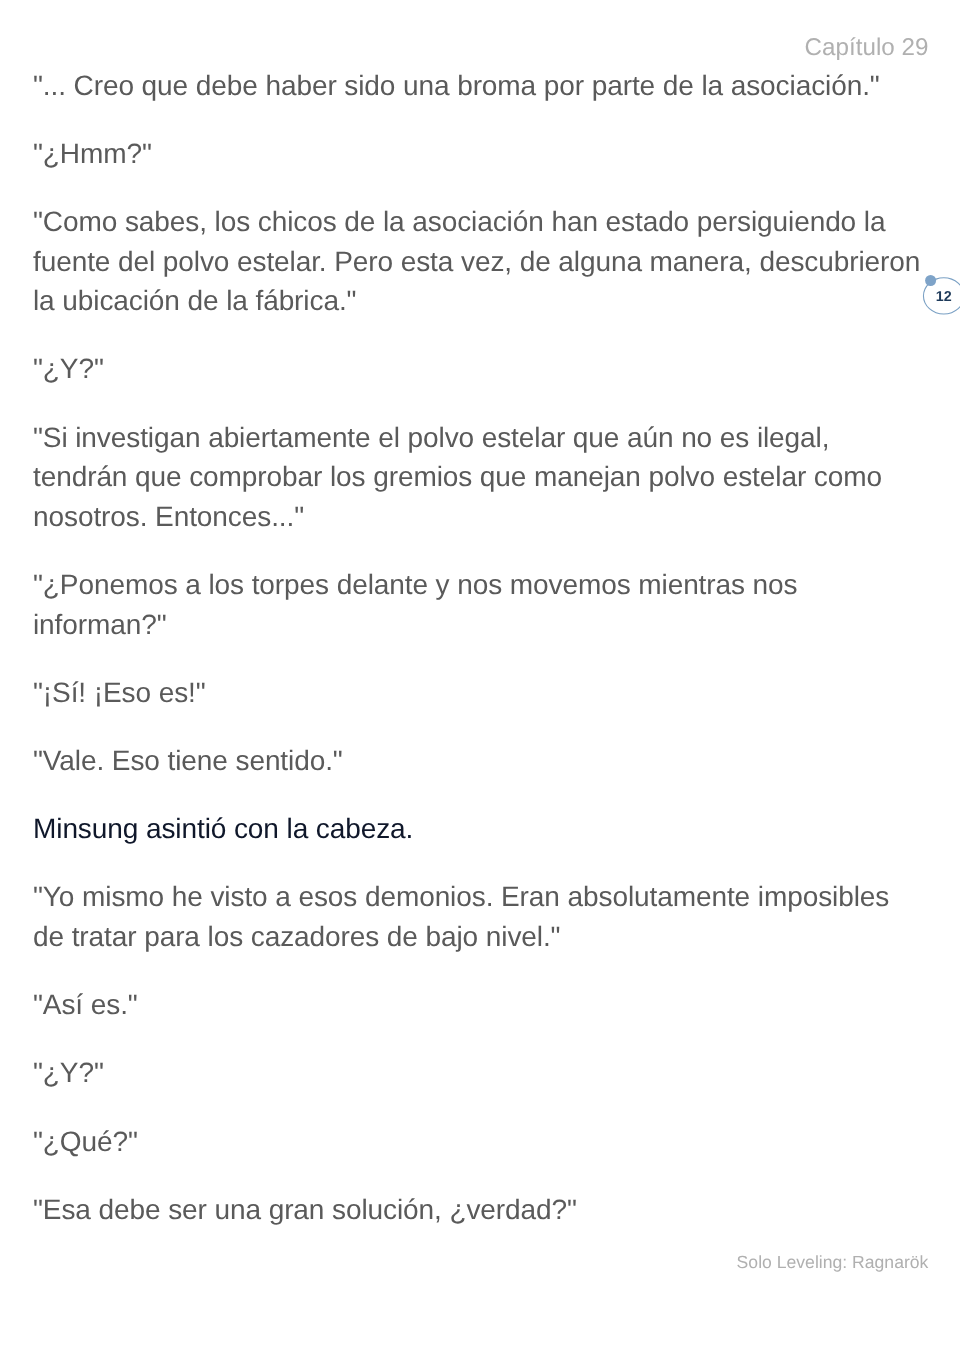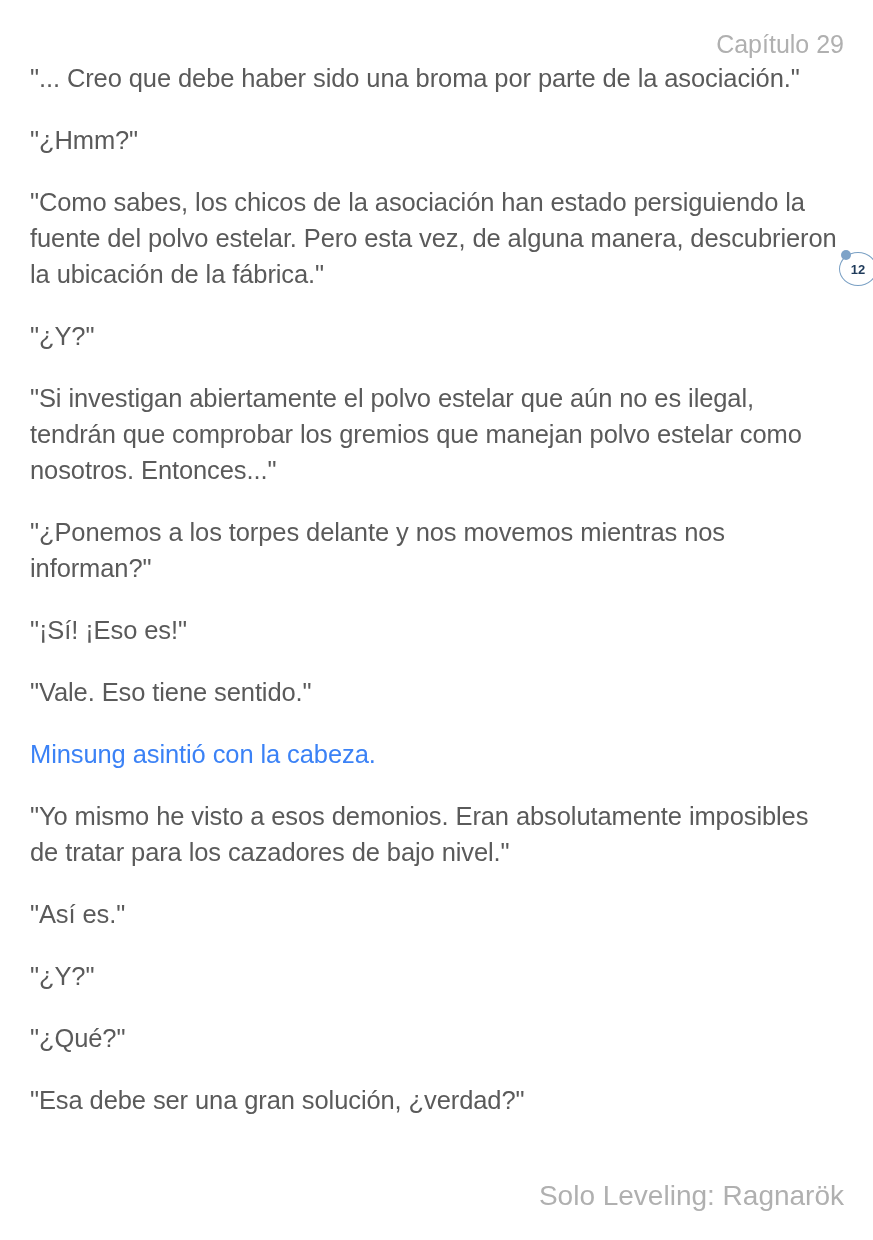--- a/index.html
+++ b/index.html
@@ -1,22 +1,22 @@
 <!DOCTYPE html>
 <html><head>
 <meta charset="utf-8">
 <style>
   html, body { margin: 0; padding: 0; background: #ffffff; }
   body { width: 873px; height: 1240px; position: relative; overflow: hidden;
          font-family: "Liberation Sans", "DejaVu Sans", sans-serif; }
-  .chapter { position: absolute; top: 30px; right: 29px; font-size: 25px; color: #b0b0b0; }
+  .chapter { position: absolute; top: 30px; right: 29px; font-size: 22px; color: #b0b0b0; }
   .content { position: absolute; left: 30px; top: 60px; width: 810px; }
   .para { font-size: 25.5px; line-height: 36px; color: #5a5a5a; margin: 0 0 26px 0; letter-spacing: -0.1px; }
-  .para.narration { color: #3b82f6; }
-  .footer { position: absolute; top: 1180px; right: 29px; font-size: 28px; color: #b0b0b0; display: flex; gap: 30px; }
+  .para.narration { color: #0f172a; }
+  .footer { position: absolute; top: 1140px; right: 29px; font-size: 16px; color: #b0b0b0; display: flex; gap: 30px; }
   .badge { position: absolute; left: 839px; top: 252px; width: 38px; height: 34px; border: 1.5px solid #7aa0c4;
            border-radius: 50%; box-sizing: border-box; display: flex; align-items: center; justify-content: center;
            font-size: 13px; font-weight: bold; color: #1e3a5a; background: #fff; }
   .badge-dot { position: absolute; left: 841px; top: 250px; width: 10px; height: 10px; border-radius: 50%; background: #7ea3c8; }
 </style>
 </head>
 <body>
 
 <div class="chapter">Capítulo 29</div>
 

